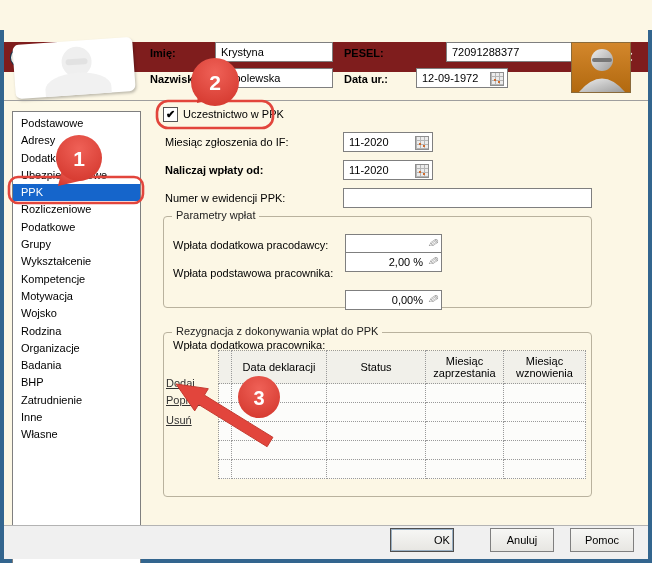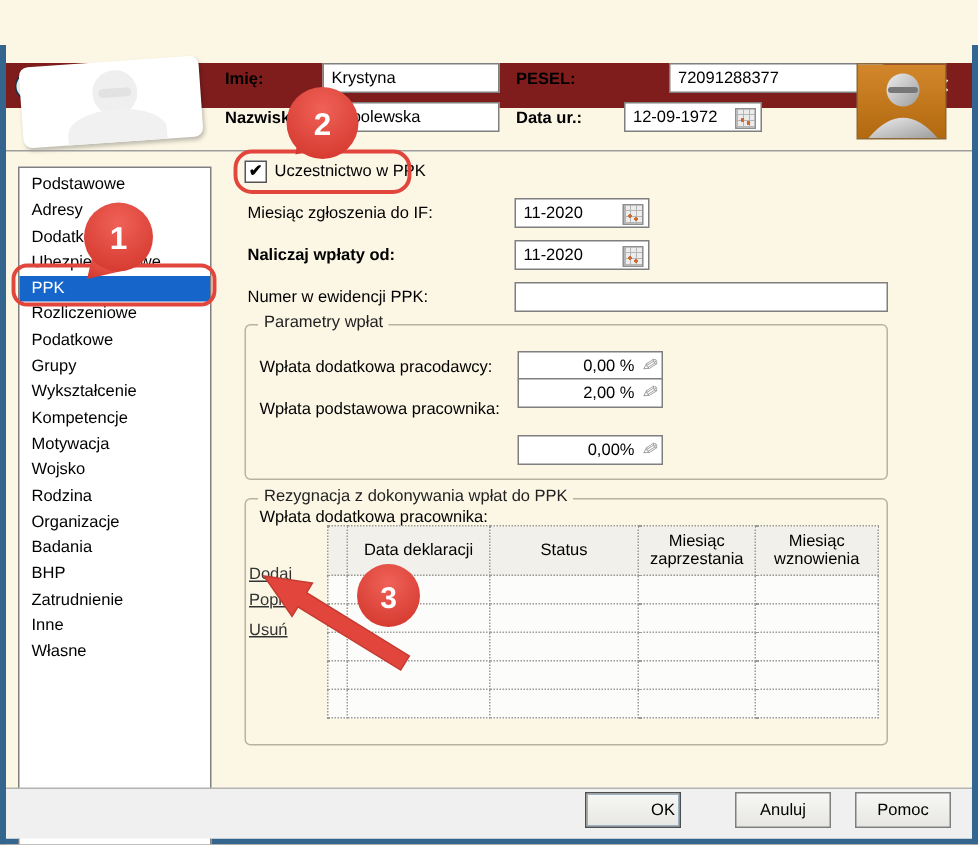--- a/index.html
+++ b/index.html
@@ -162,26 +162,25 @@
   <div class="abs field" style="left:343px;top:160px;width:90px;">
     <span class="val">11-2020</span>
     <span class="cal-icon"></span>
   </div>
 
   <div class="abs lbl" style="left:165px;top:192px;">Numer w ewidencji PPK:</div>
   <div class="abs field" style="left:343px;top:188px;width:249px;">
     <span class="val"></span>
   </div>
 
-  <div class="abs groupbox" style="left:163px;top:216px;width:429px;height:104px;">
+  <div class="abs groupbox" style="left:163px;top:216px;width:429px;height:92px;">
     <span class="gtitle">Parametry wpłat</span>
   </div>
   <div class="abs lbl" style="left:173px;top:239px;">Wpłata dodatkowa pracodawcy:</div>
   <div class="abs field" style="left:345px;top:234px;width:97px;">
-    <span class="val val-right">0,00 %</span>
     <span class="pencil">✎</span>
   </div>
   <div class="abs lbl" style="left:173px;top:267px;">Wpłata podstawowa pracownika:</div>
   <div class="abs field" style="left:345px;top:252px;width:97px;">
     <span class="val val-right">2,00 %</span>
     <span class="pencil">✎</span>
   </div>
   <div class="abs lbl" style="left:173px;top:295px;margin-top:44px;">Wpłata dodatkowa pracownika:</div>
   <div class="abs field" style="left:345px;top:290px;width:97px;">
     <span class="val val-right">0,00%</span>

